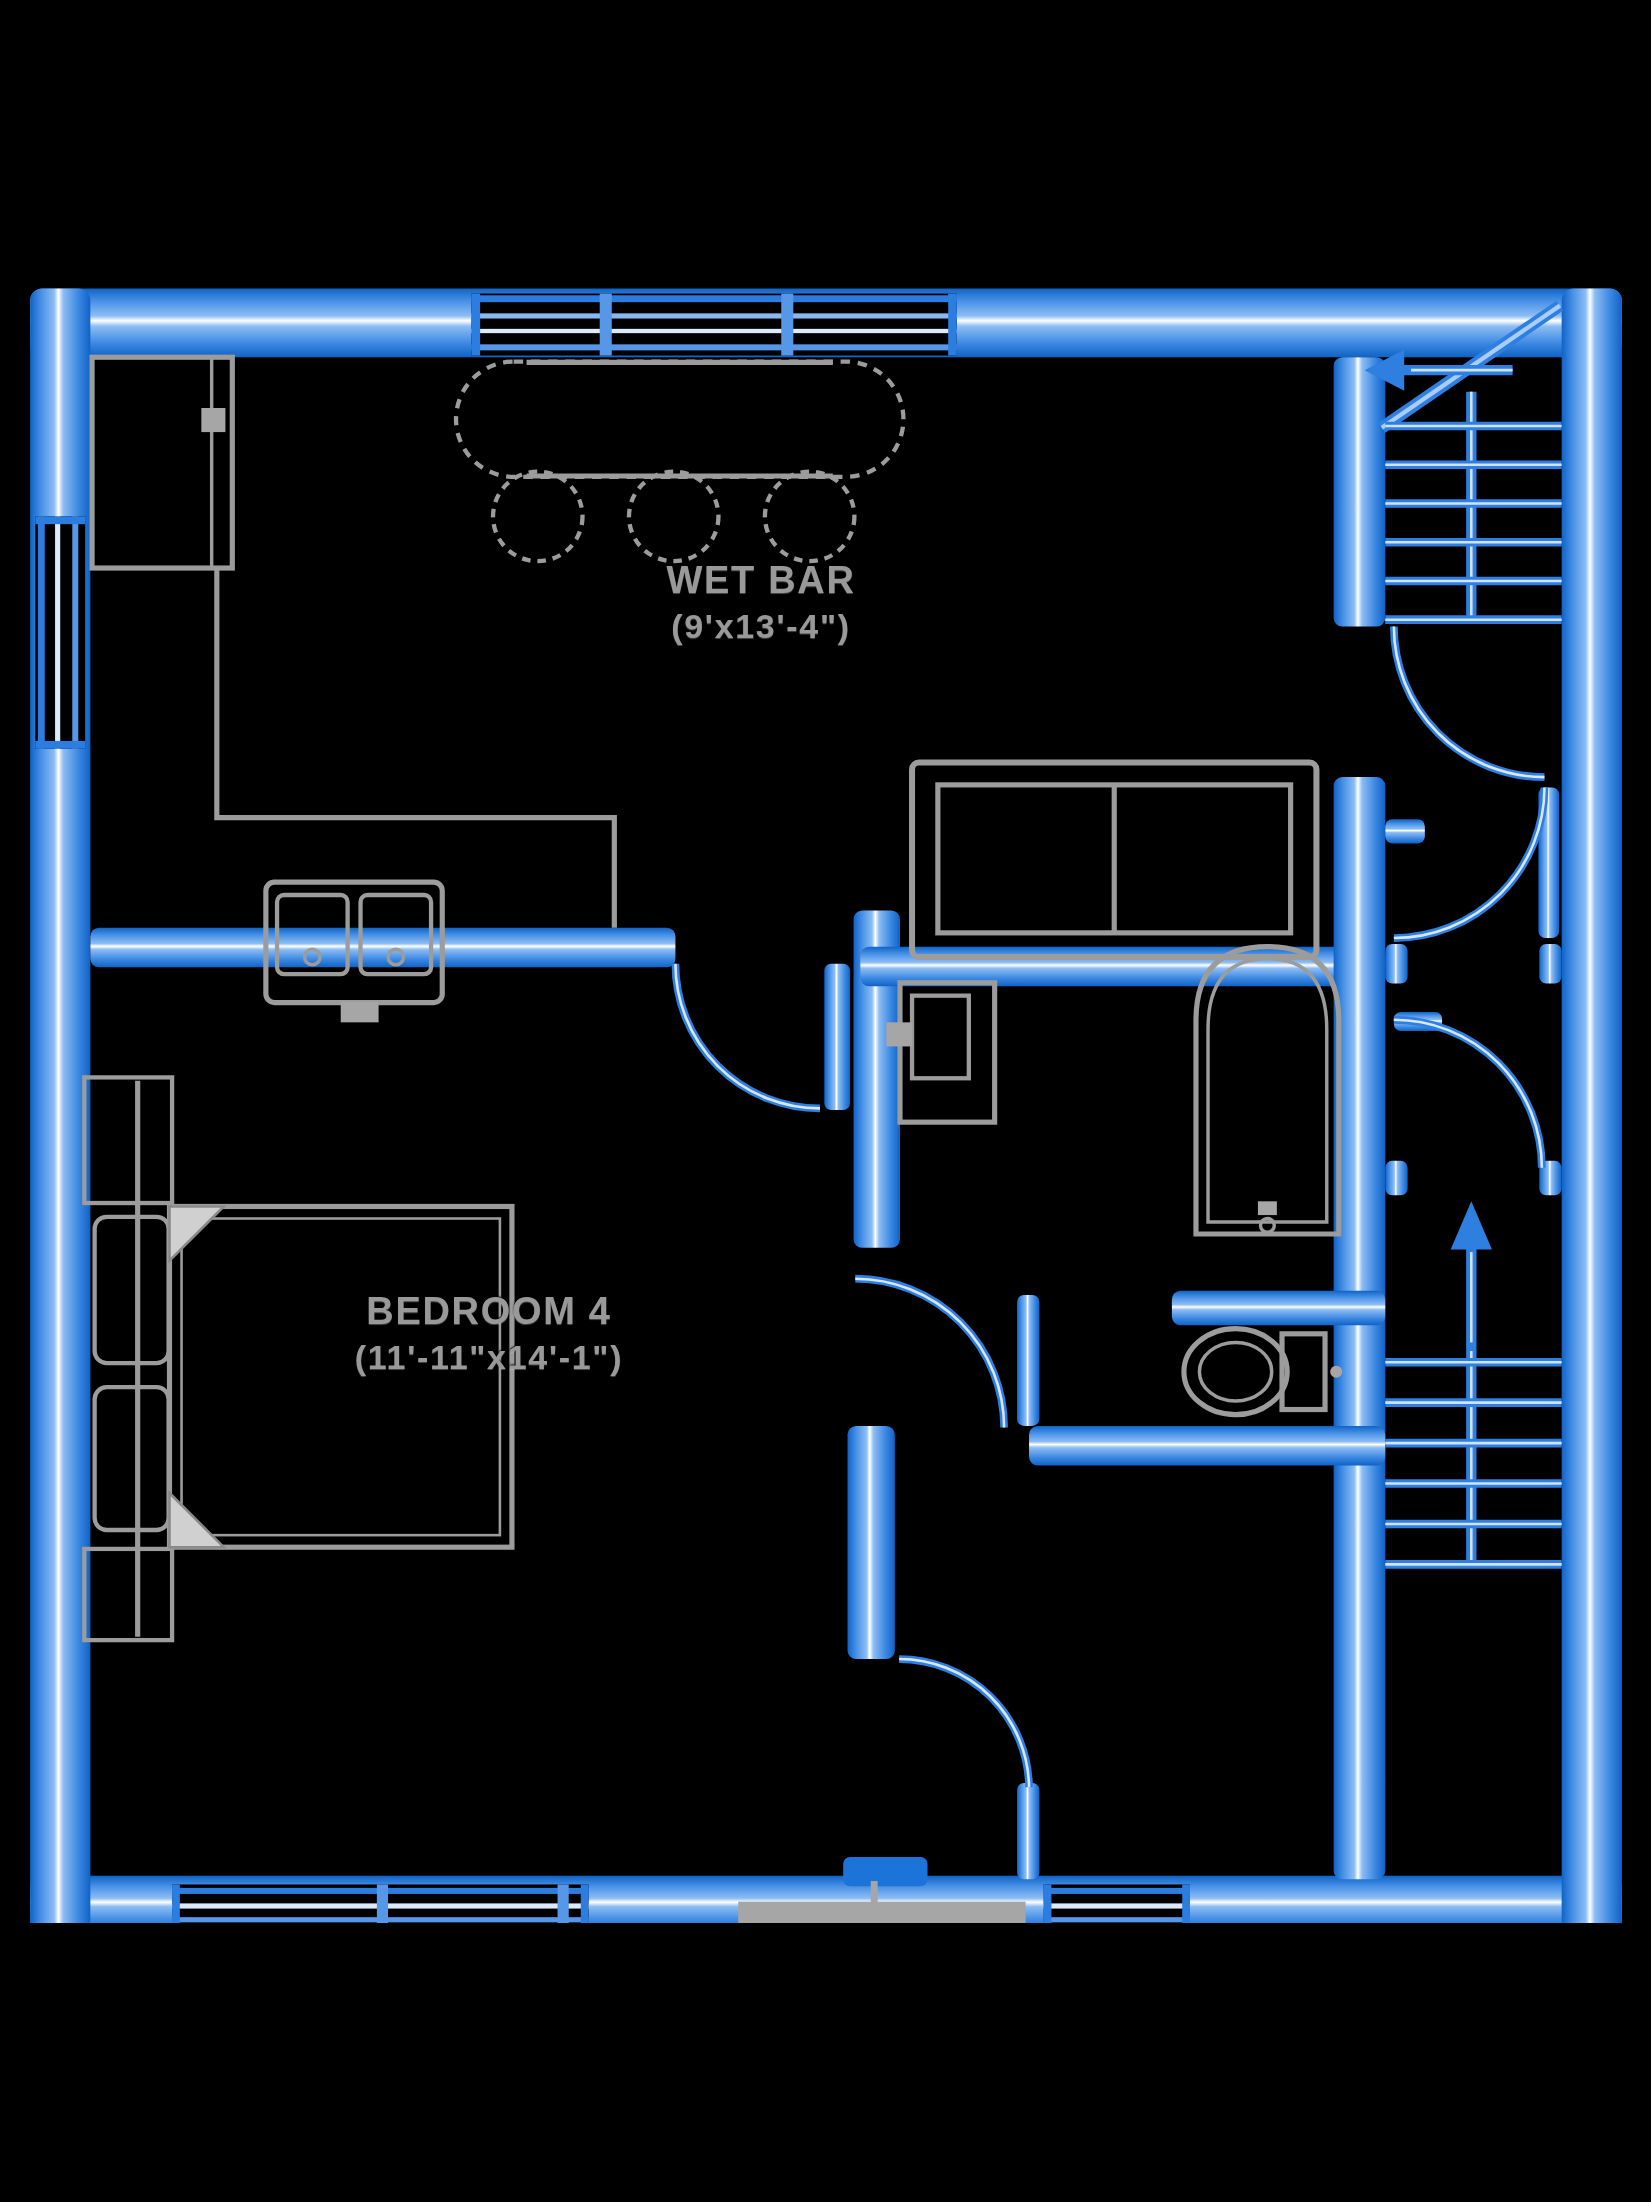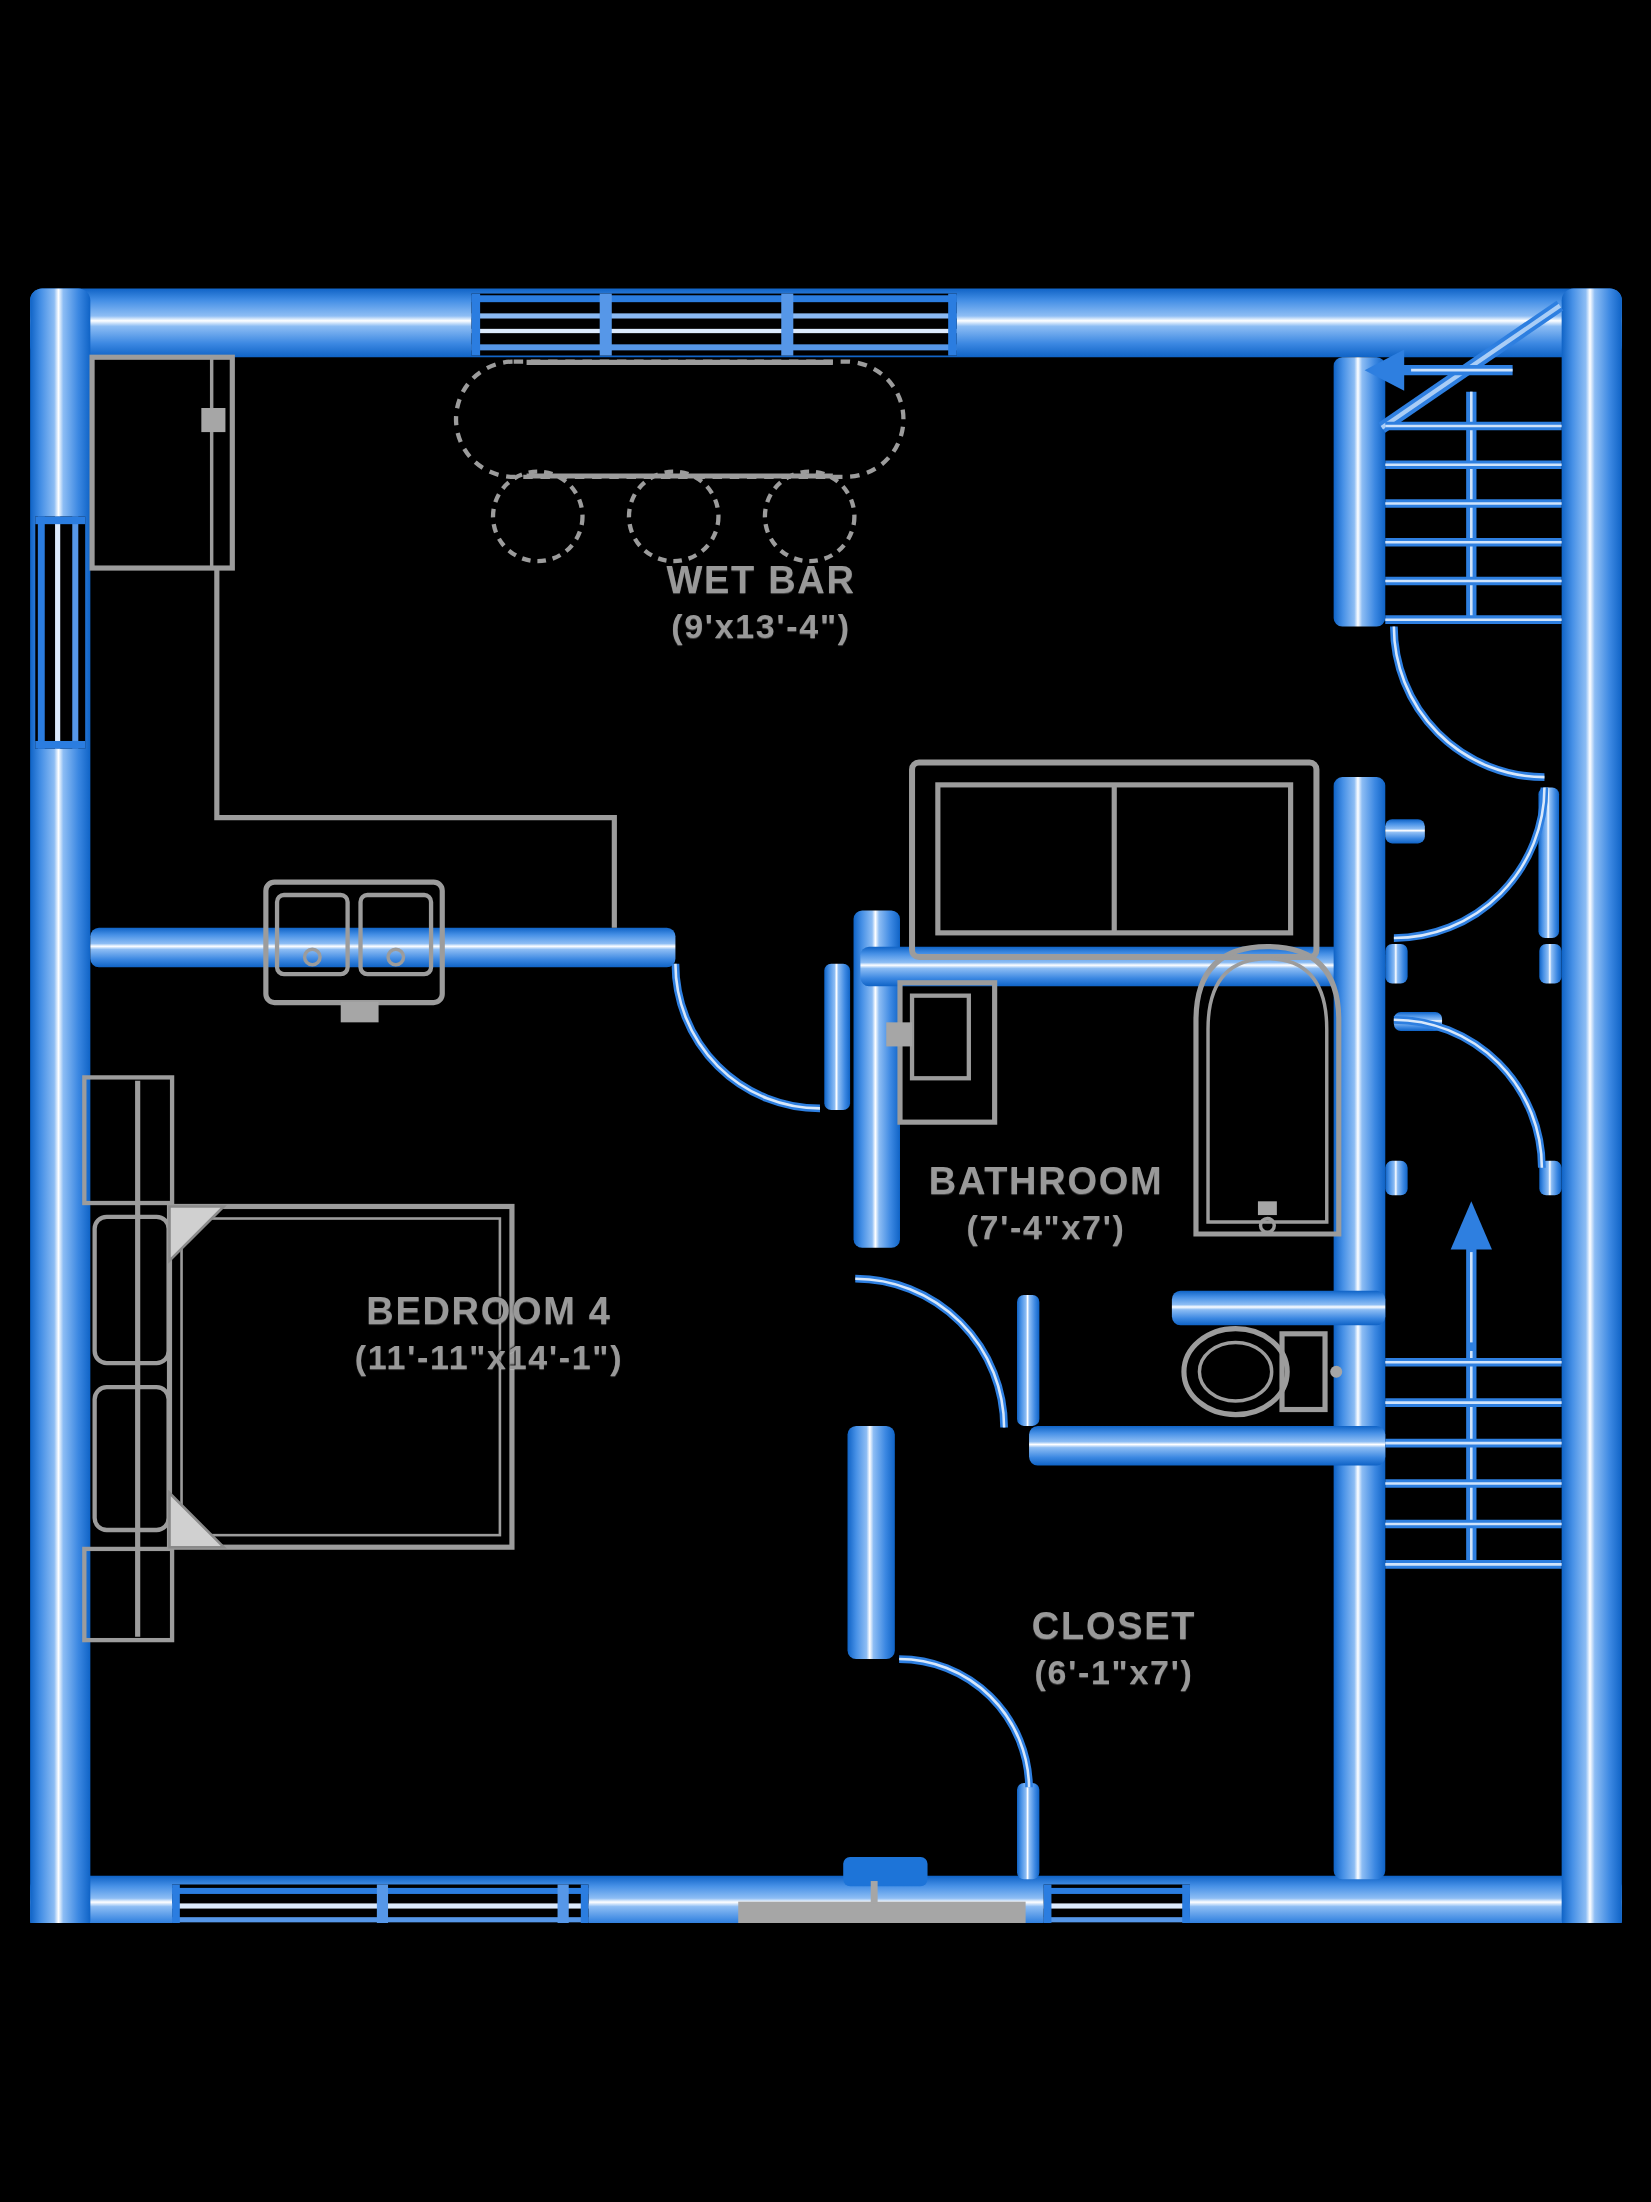--- a/index.html
+++ b/index.html
@@ -246,29 +246,21 @@
     <rect x="858" y="2210" width="334" height="26" fill="#a6a6a6"></rect>
     <rect x="1012" y="2186" width="8" height="26" fill="#a6a6a6"></rect>
   </g>
 </svg>
 
 <div class="room-label" style="left:761px;top:602px;">
   <div class="rn">WET BAR</div>
   <div class="rd">(9'x13'-4")</div>
 </div>
 
-<div class="room-label" style="left:1046px;top:1203px;">
-  <div class="rn">BATHROOM</div>
-  <div class="rd">(7'-4"x7')</div>
-</div>
 
 <div class="room-label" style="left:489px;top:1333px;">
   <div class="rn">BEDROOM 4</div>
   <div class="rd">(11'-11"x14'-1")</div>
 </div>
 
-<div class="room-label" style="left:1114px;top:1648px;">
-  <div class="rn">CLOSET</div>
-  <div class="rd">(6'-1"x7')</div>
+
 </div>
 
-</div>
-
 
 </body></html>

